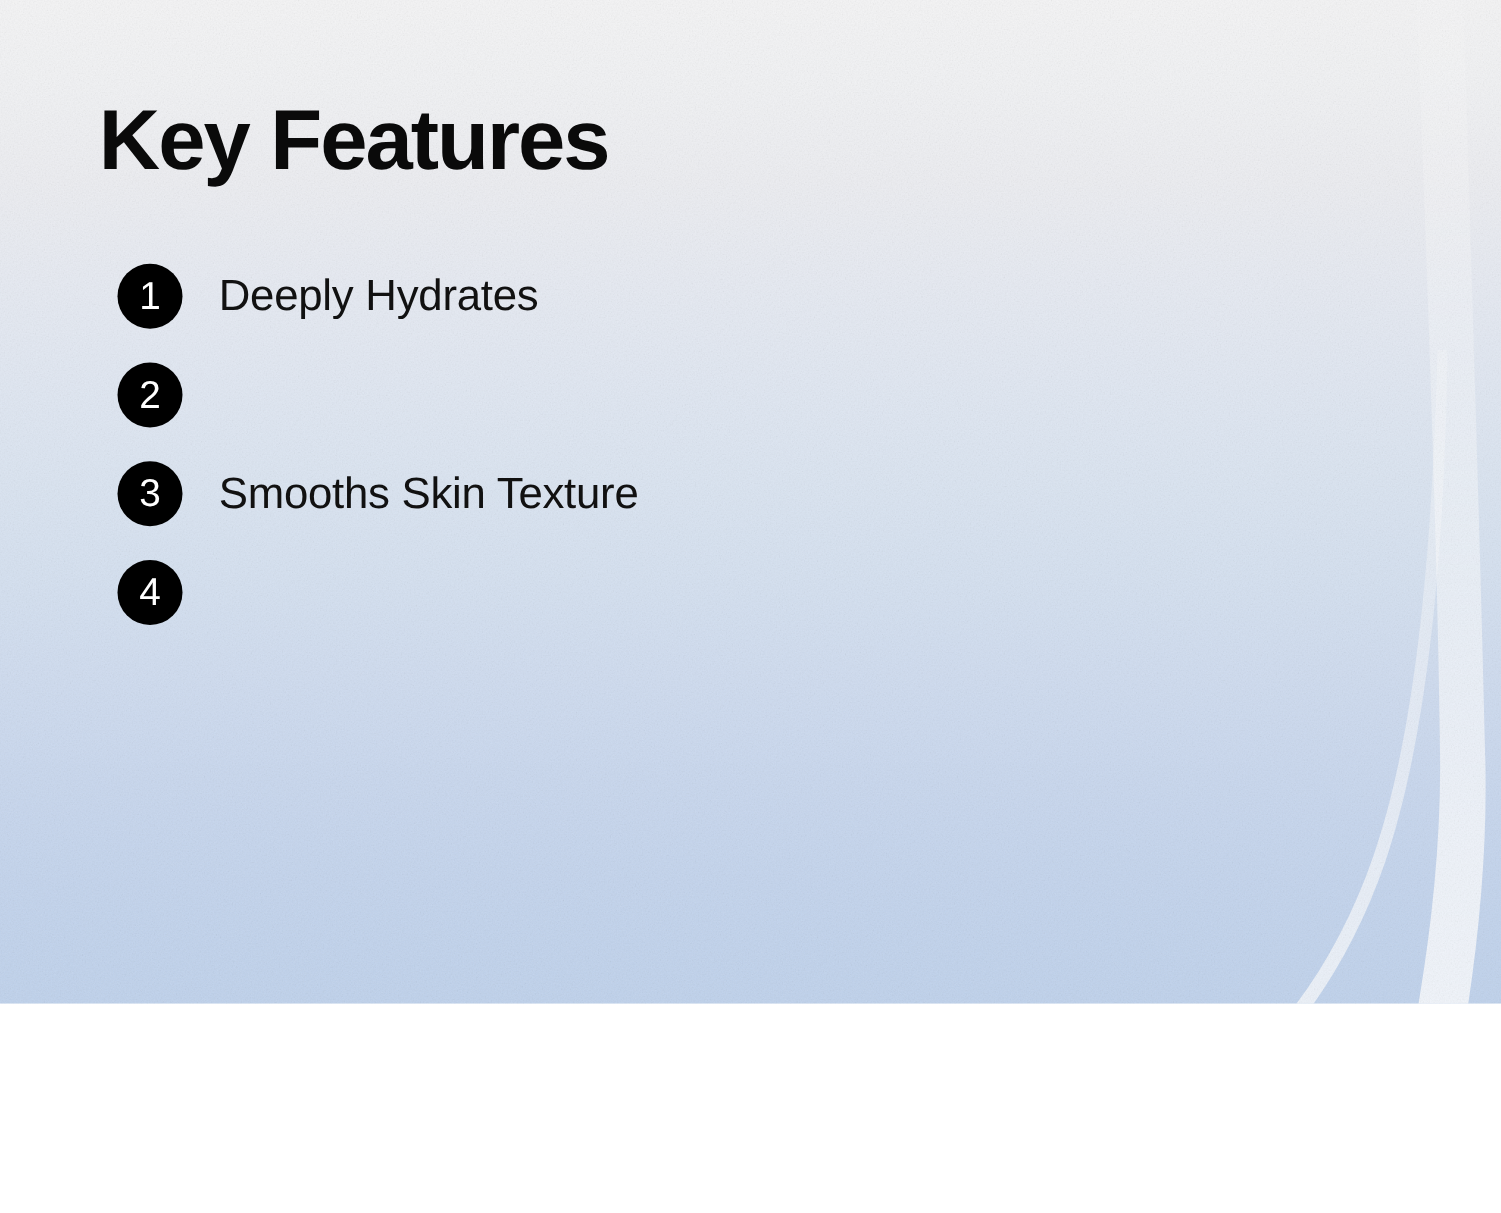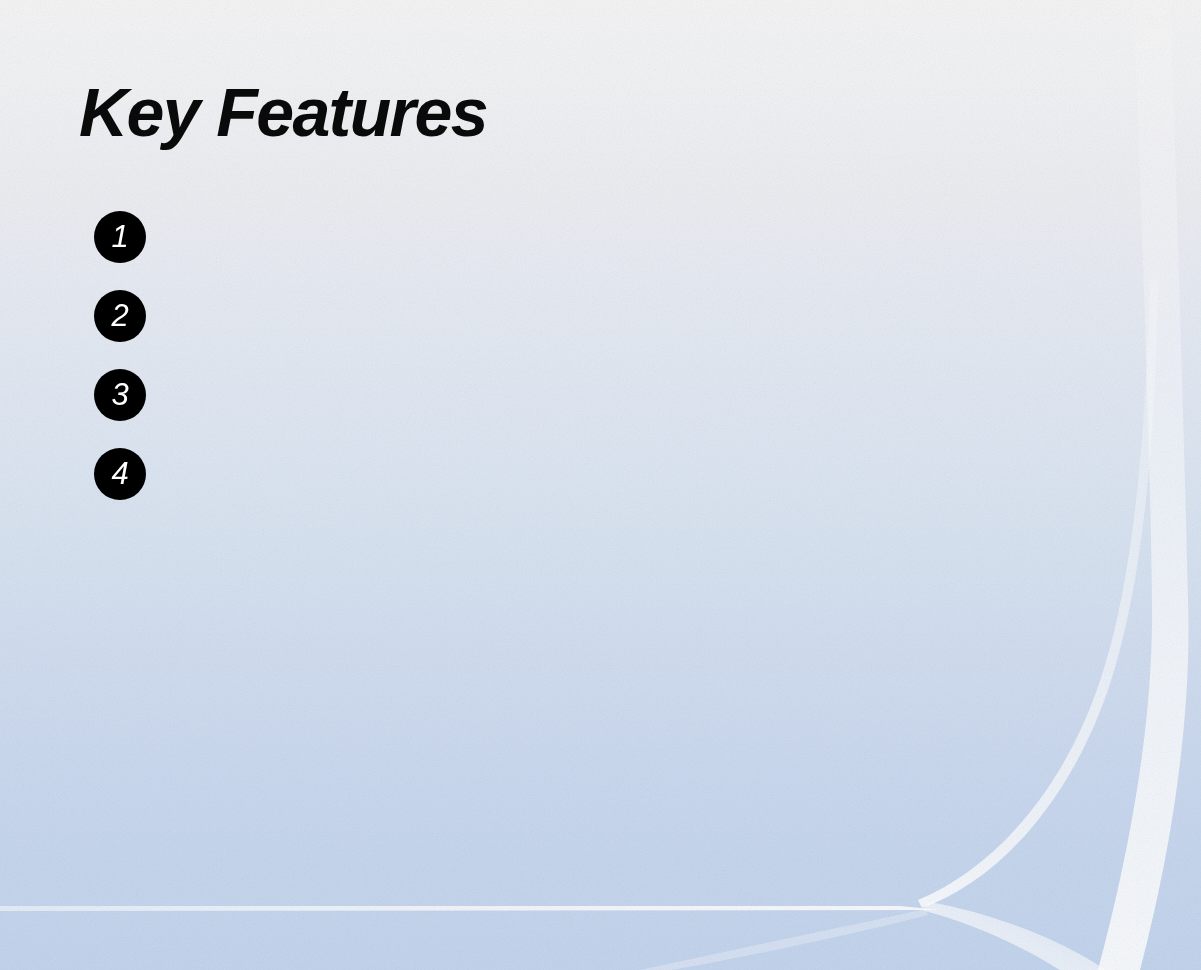--- a/index.html
+++ b/index.html
@@ -5,38 +5,37 @@
 <style>
   html, body {
     margin: 0;
     padding: 0;
     background: #ffffff;
   }
 
   #slide {
     position: relative;
     width: 1201px;
-    height: 970px;
+    height: 803px;
     overflow: hidden;
     font-family: "Liberation Sans", sans-serif;
     background: linear-gradient(
       to bottom,
       #f4f4f5   0%,
       #f1f2f4   8%,
       #ecedf1  18%,
       #e6eaf2  28%,
       #e0e7f2  38%,
       #dae4f1  48%,
       #d4e0f0  58%,
       #cedbef  68%,
       #c8d7ee  78%,
       #c3d4ed  88%,
       #bfd2ec 100%
     );
-    font-style: italic;
   }
 
   
   .decor-layer {
     position: absolute;
     inset: 0;
     width: 1201px;
     height: 970px;
     pointer-events: none;
   }
@@ -172,28 +171,30 @@
   </svg>
 
   <div class="content">
 
     <h1 class="page-title">Key Features</h1>
 
     <ul class="feature-list">
 
       <li class="feature-item">
         <span class="badge">1</span>
+        <span class="feature-label">Deeply Hydrates</span>
       </li>
 
       <li class="feature-item">
         <span class="badge">2</span>
       </li>
 
       <li class="feature-item">
         <span class="badge">3</span>
+        <span class="feature-label">Smooths Skin Texture</span>
       </li>
 
       <li class="feature-item">
         <span class="badge">4</span>
       </li>
 
     </ul>
   </div>
 </div>
 

